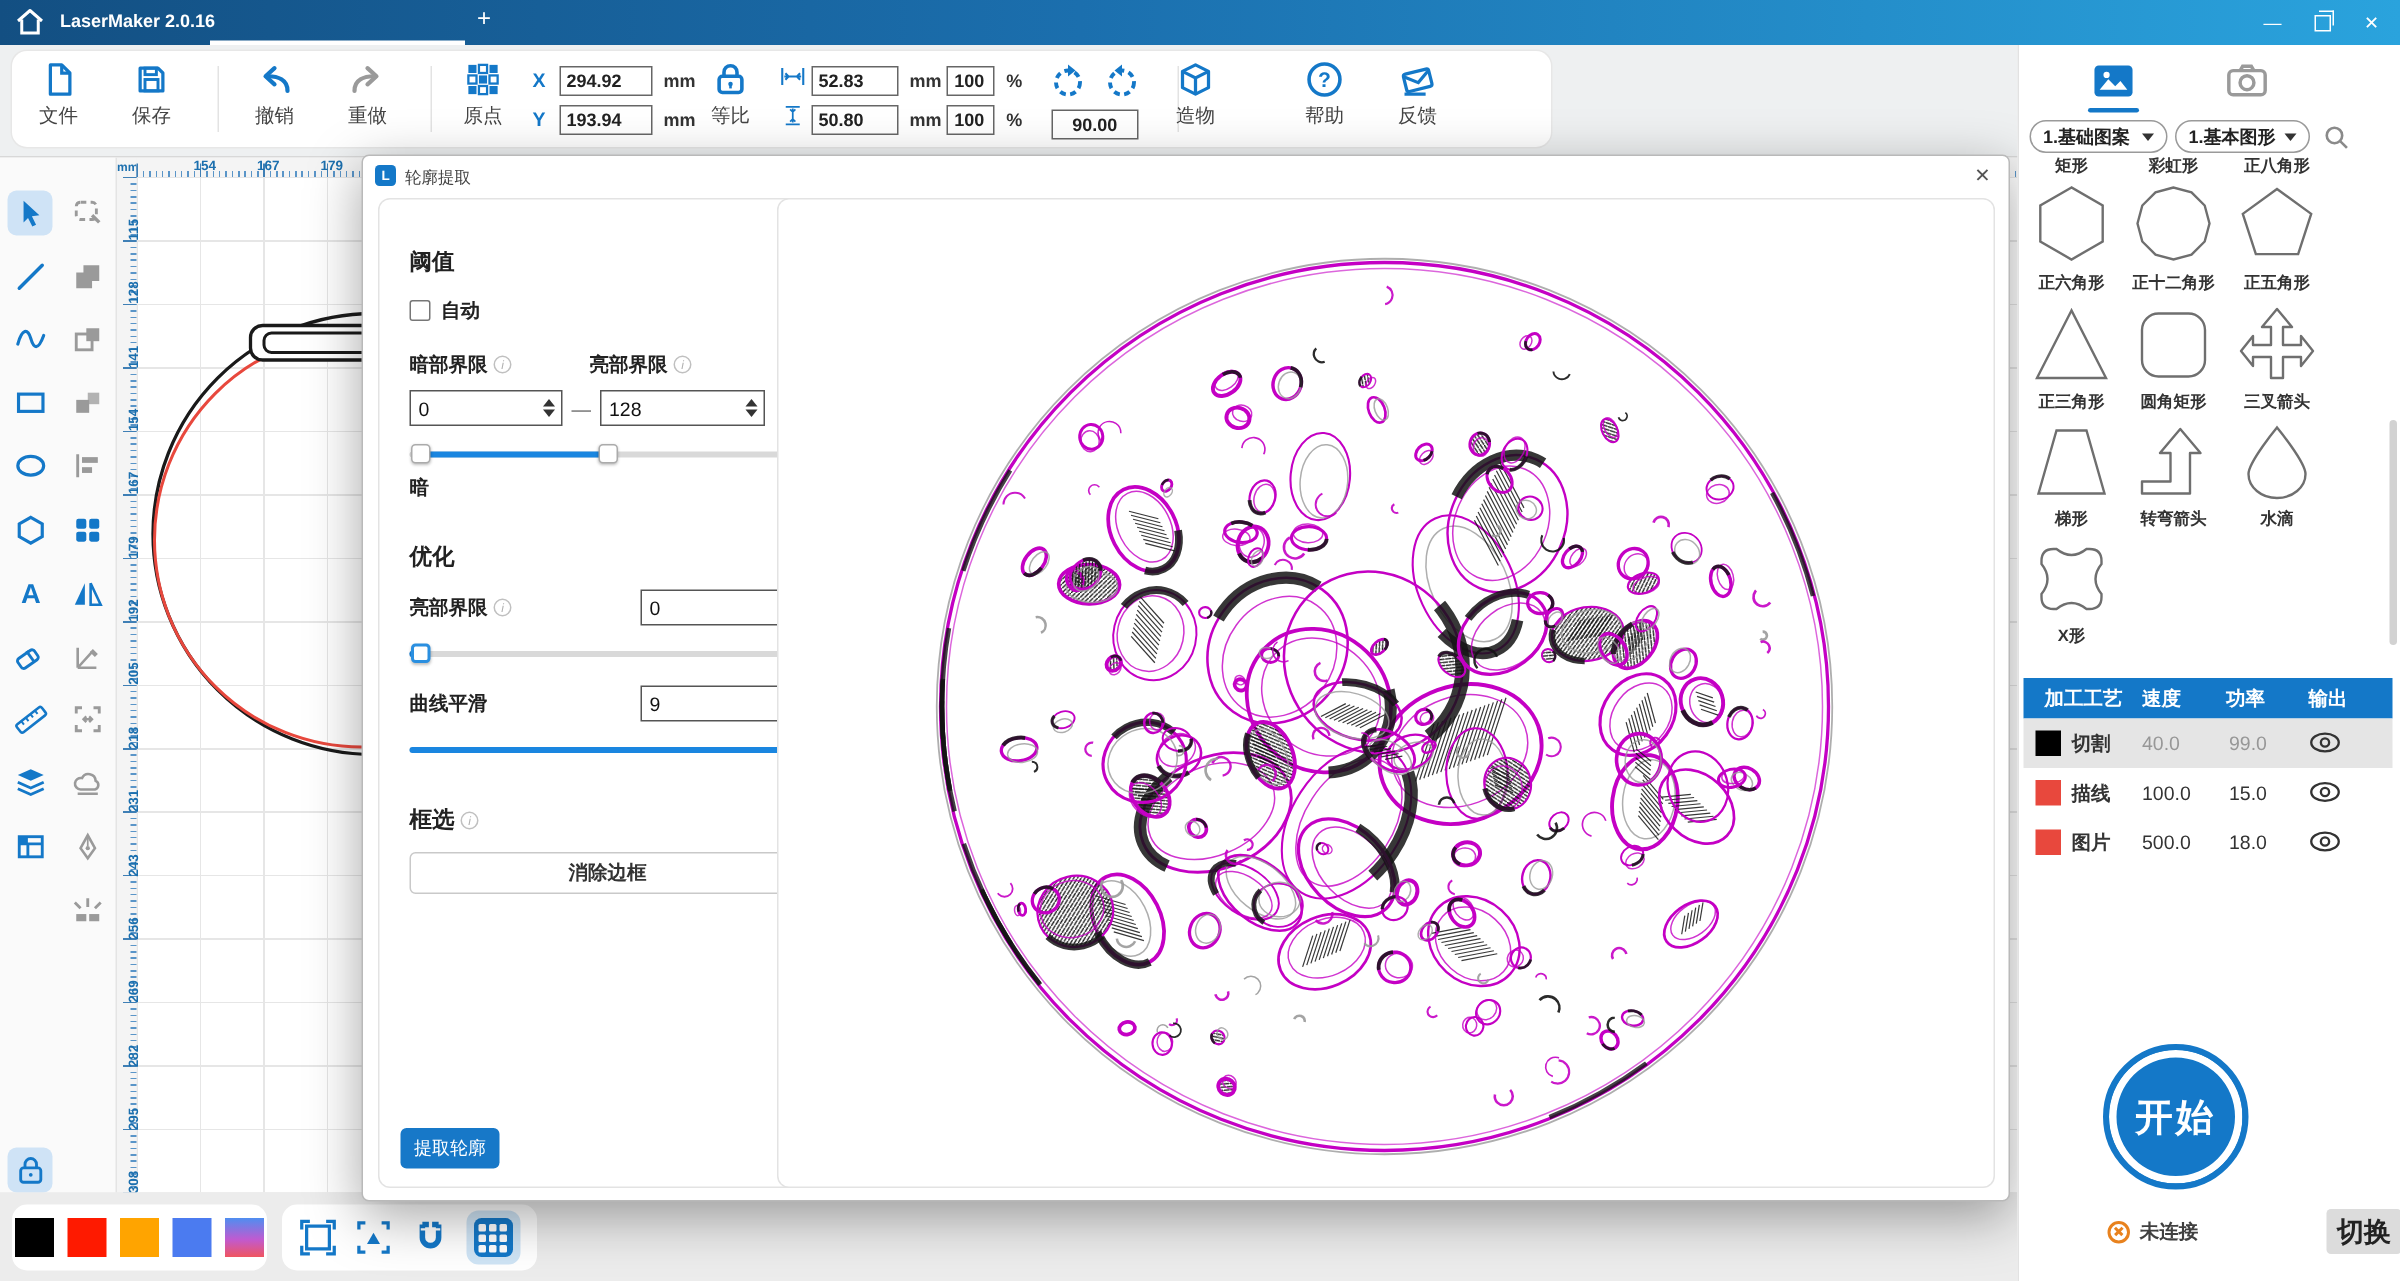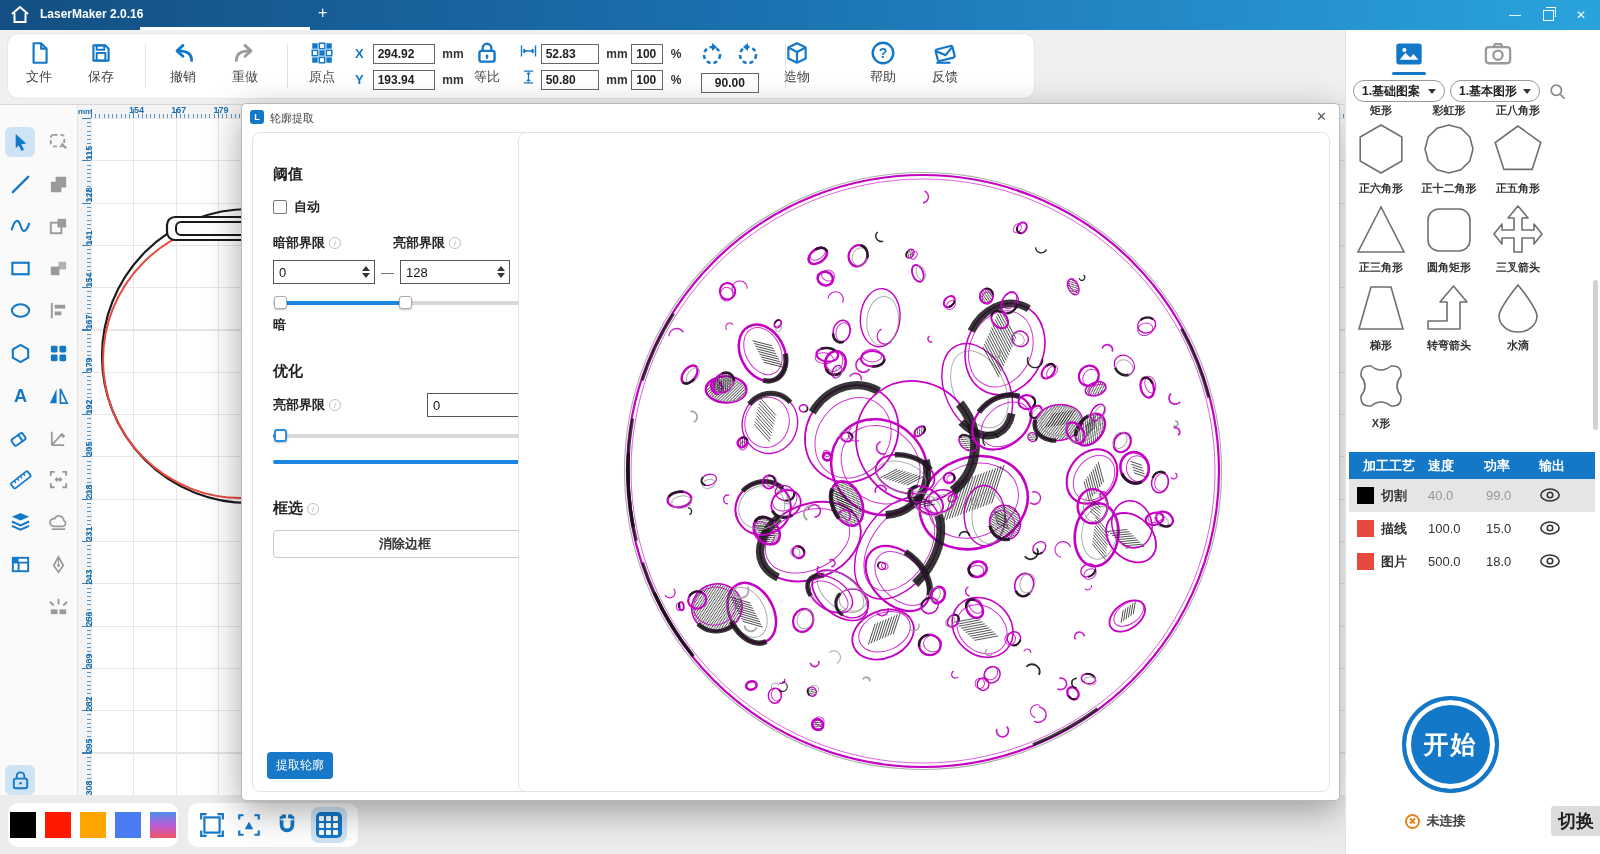--- a/index.html
+++ b/index.html
@@ -560,20 +560,28 @@
       <div class="spin" style="width:110px">
         <span class="val">0</span>
         <span class="arr up"></span>
           <span class="arr dn"></span>
       </div>
     </div>
     <div class="slider" style="margin-top:12px">
       <div class="track"></div>
       <div class="fill" id="ig-fill" style="left: 0px; width: 1%;"></div>
       <div class="hdl blue" id="ig-hdl" style="left: calc(1% - 2px);"></div>
+    </div>
+    <div style="display:flex;align-items:center;margin-top:14px">
+      <div style="flex:1"><span class="lab">曲线平滑</span></div>
+      <div class="spin" style="width:110px">
+        <span class="val">9</span>
+        <span class="arr up"></span>
+          <span class="arr dn"></span>
+      </div>
     </div>
     <div class="slider" style="margin-top:12px">
       <div class="track"></div>
       <div class="fill" id="sm-fill" style="left: 0px; width: 100%;"></div>
       <div class="hdl blue" id="sm-hdl" style="left: calc(100% - 11px);"></div>
     </div>
 
     <div style="margin-top:30px"><span class="sect-h">框选</span><span class="info">i</span></div>
     <button class="btn-plain" style="margin-top:12px">消除边框</button>
 

